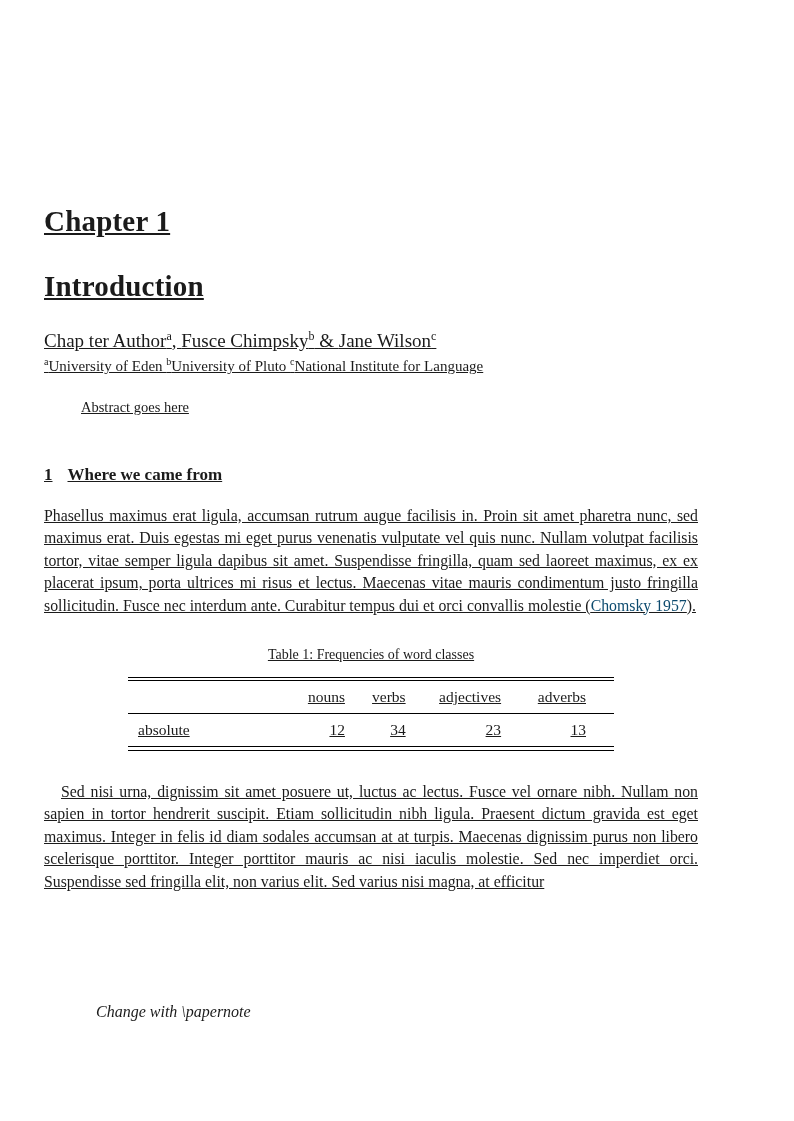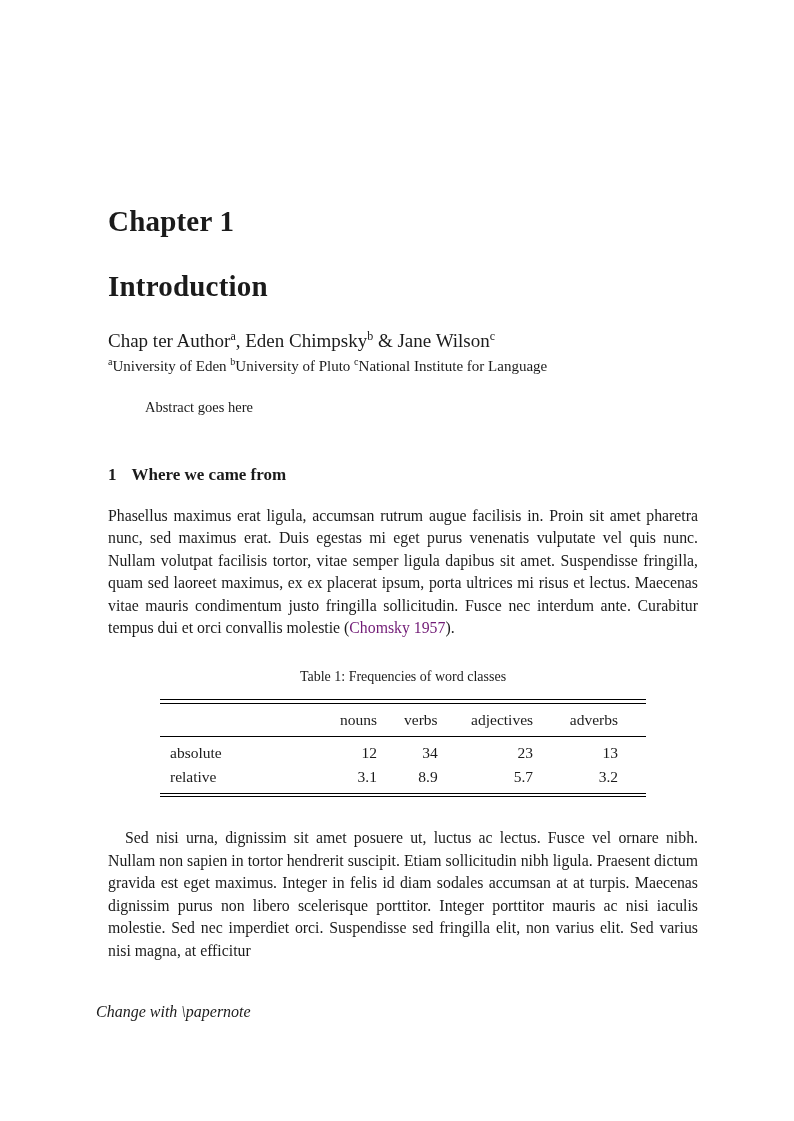--- a/index.html
+++ b/index.html
@@ -7,22 +7,23 @@
   body {
     font-family: "Liberation Serif", "DejaVu Serif", serif;
     color: #1b1b1b;
     -webkit-font-smoothing: antialiased;
   }
   .page {
     position: relative;
     width: 794px;
     height: 1121px;
     background: #ffffff;
-    padding: 205px 96px 0 108px;
+    padding: 205px 96px 0 44px;
     overflow: hidden;
+    text-decoration: underline;
   }
   .chapter-heading,
   .paper-title {
     font-size: 29px;
     font-weight: bold;
     letter-spacing: 0.2px;
     line-height: 1.15;
   }
   .paper-title { margin-top: 32px; }
 
@@ -55,21 +56,21 @@
 
   .body-para {
     margin-top: 20px;
     font-size: 15.8px;
     line-height: 1.42;
     text-align: justify;
   }
   .body-para.indented { text-indent: 17px; margin-top: 30px; }
 
   .cite-link {
-    color: #701a75;
+    color: #0c4a6e;
     text-decoration: none;
     cursor: pointer;
   }
 
   .table-caption {
     margin-top: 30px;
     text-align: center;
     font-size: 14px;
   }
 
@@ -116,21 +117,21 @@
 </head>
 <body>
 
 <div class="page">
 
   <h1 class="chapter-heading">Chapter 1</h1>
 
   <h1 class="paper-title">Introduction</h1>
 
   <div class="author-line">
-    <span>Chap ter Author</span><sup>a</sup><span>, </span><span>Eden Chimpsky</span><sup>b</sup><span> &amp; </span><span>Jane Wilson</span><sup>c</sup>
+    <span>Chap ter Author</span><sup>a</sup><span>, </span><span>Fusce Chimpsky</span><sup>b</sup><span> &amp; </span><span>Jane Wilson</span><sup>c</sup>
   </div>
 
   <div class="affiliation-line">
     <sup>a</sup><span>University of Eden </span><sup>b</sup><span>University of Pluto </span><sup>c</sup><span>National Institute for Language</span>
   </div>
 
   <div class="abstract-line">Abstract goes here</div>
 
   <h2 class="section-heading">
     <span class="sec-num">1</span><span>Where we came from</span>
@@ -154,27 +155,20 @@
         </tr>
       </thead>
       <tbody>
         <tr>
           <td class="stub">absolute</td>
           <td>12</td>
           <td>34</td>
           <td>23</td>
           <td>13</td>
         </tr>
-        <tr>
-          <td class="stub">relative</td>
-          <td>3.1</td>
-          <td>8.9</td>
-          <td>5.7</td>
-          <td>3.2</td>
-        </tr>
       </tbody>
     </table>
   </div>
 
   <p class="body-para indented">Sed nisi urna, dignissim sit amet posuere ut, luctus ac lectus. Fusce vel ornare nibh. Nullam non sapien in tortor hendrerit suscipit. Etiam sollicitudin nibh ligula. Praesent dictum gravida est eget maximus. Integer in felis id diam sodales accumsan at at turpis. Maecenas dignissim purus non libero scelerisque porttitor. Integer porttitor mauris ac nisi iaculis molestie. Sed nec imperdiet orci. Suspendisse sed fringilla elit, non varius elit. Sed varius nisi magna, at efficitur</p>
 
   <div class="footer-note">Change with \papernote</div>
 
 </div>
 

